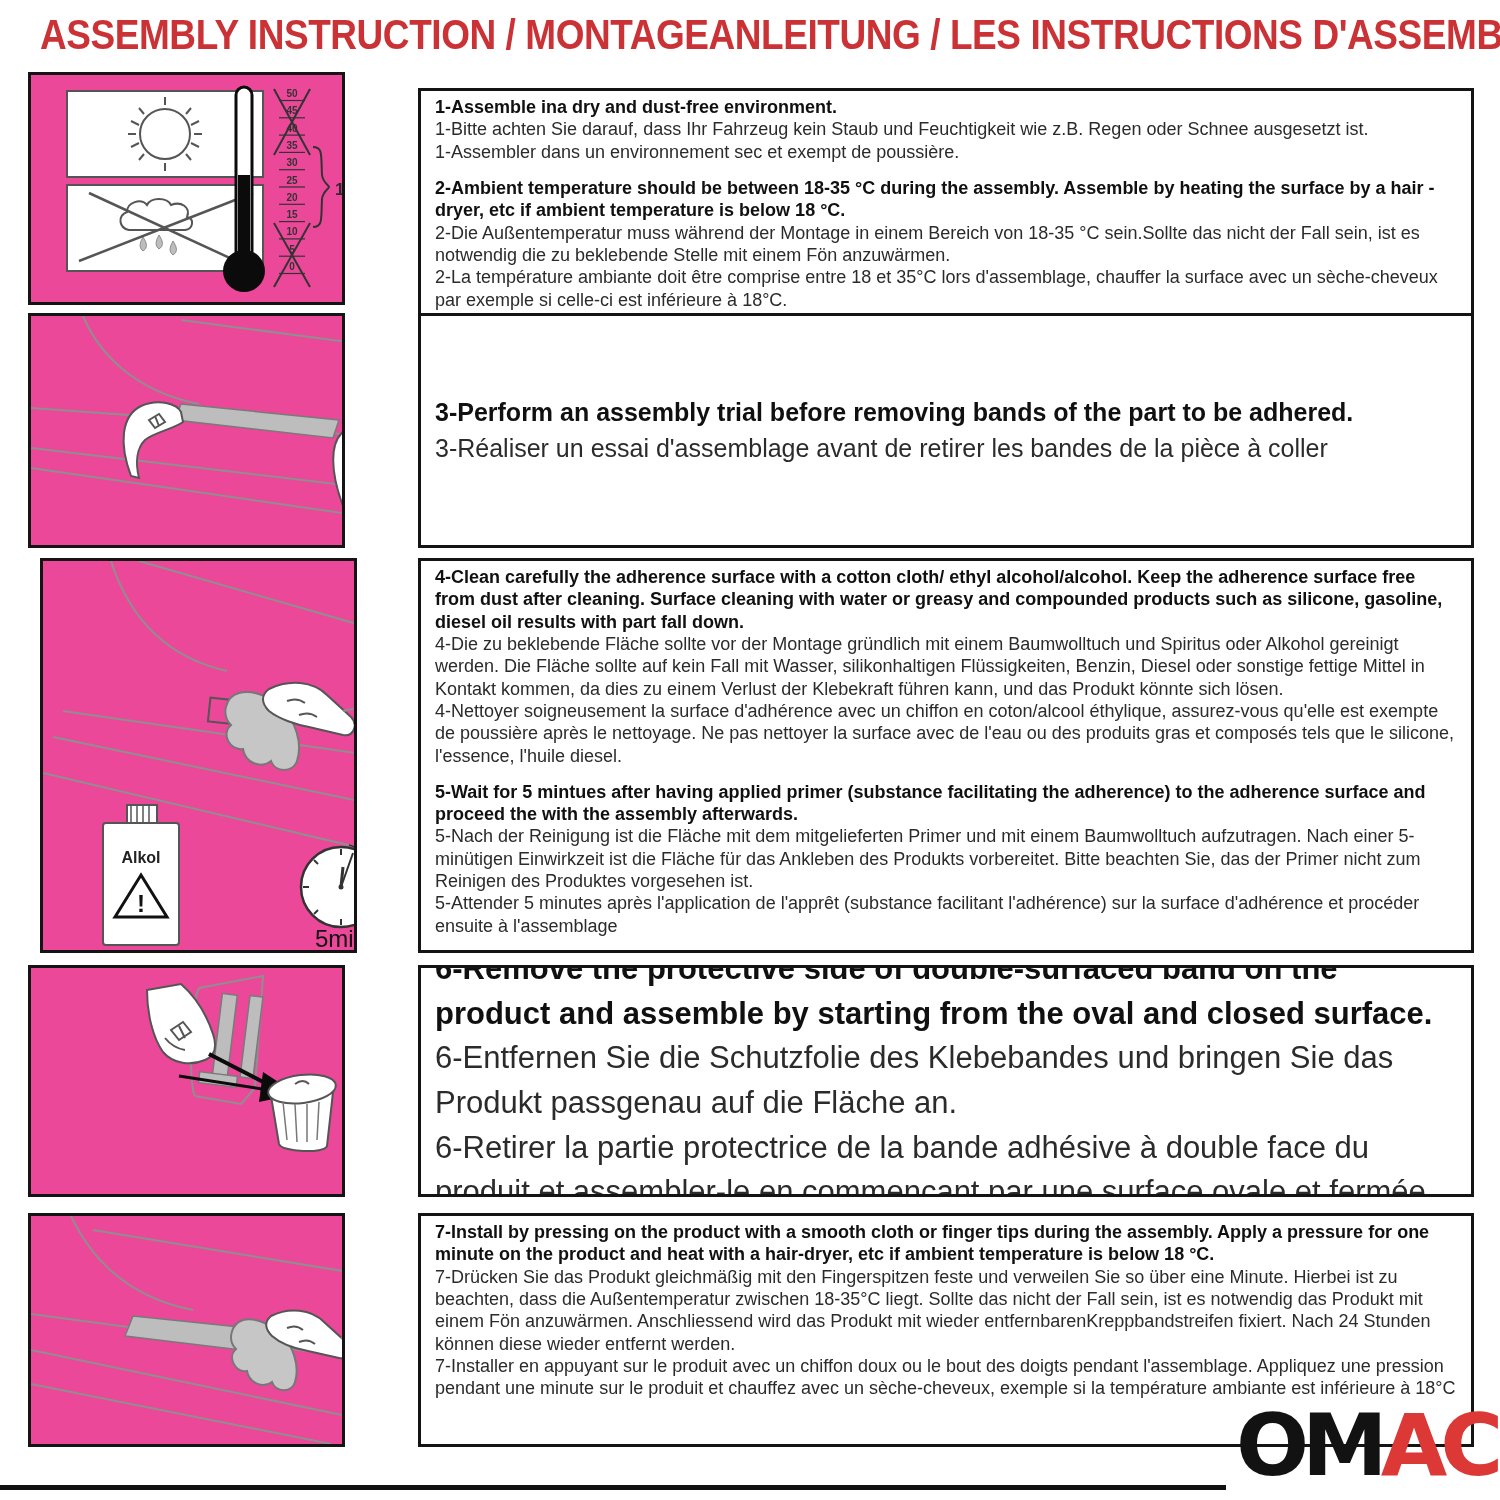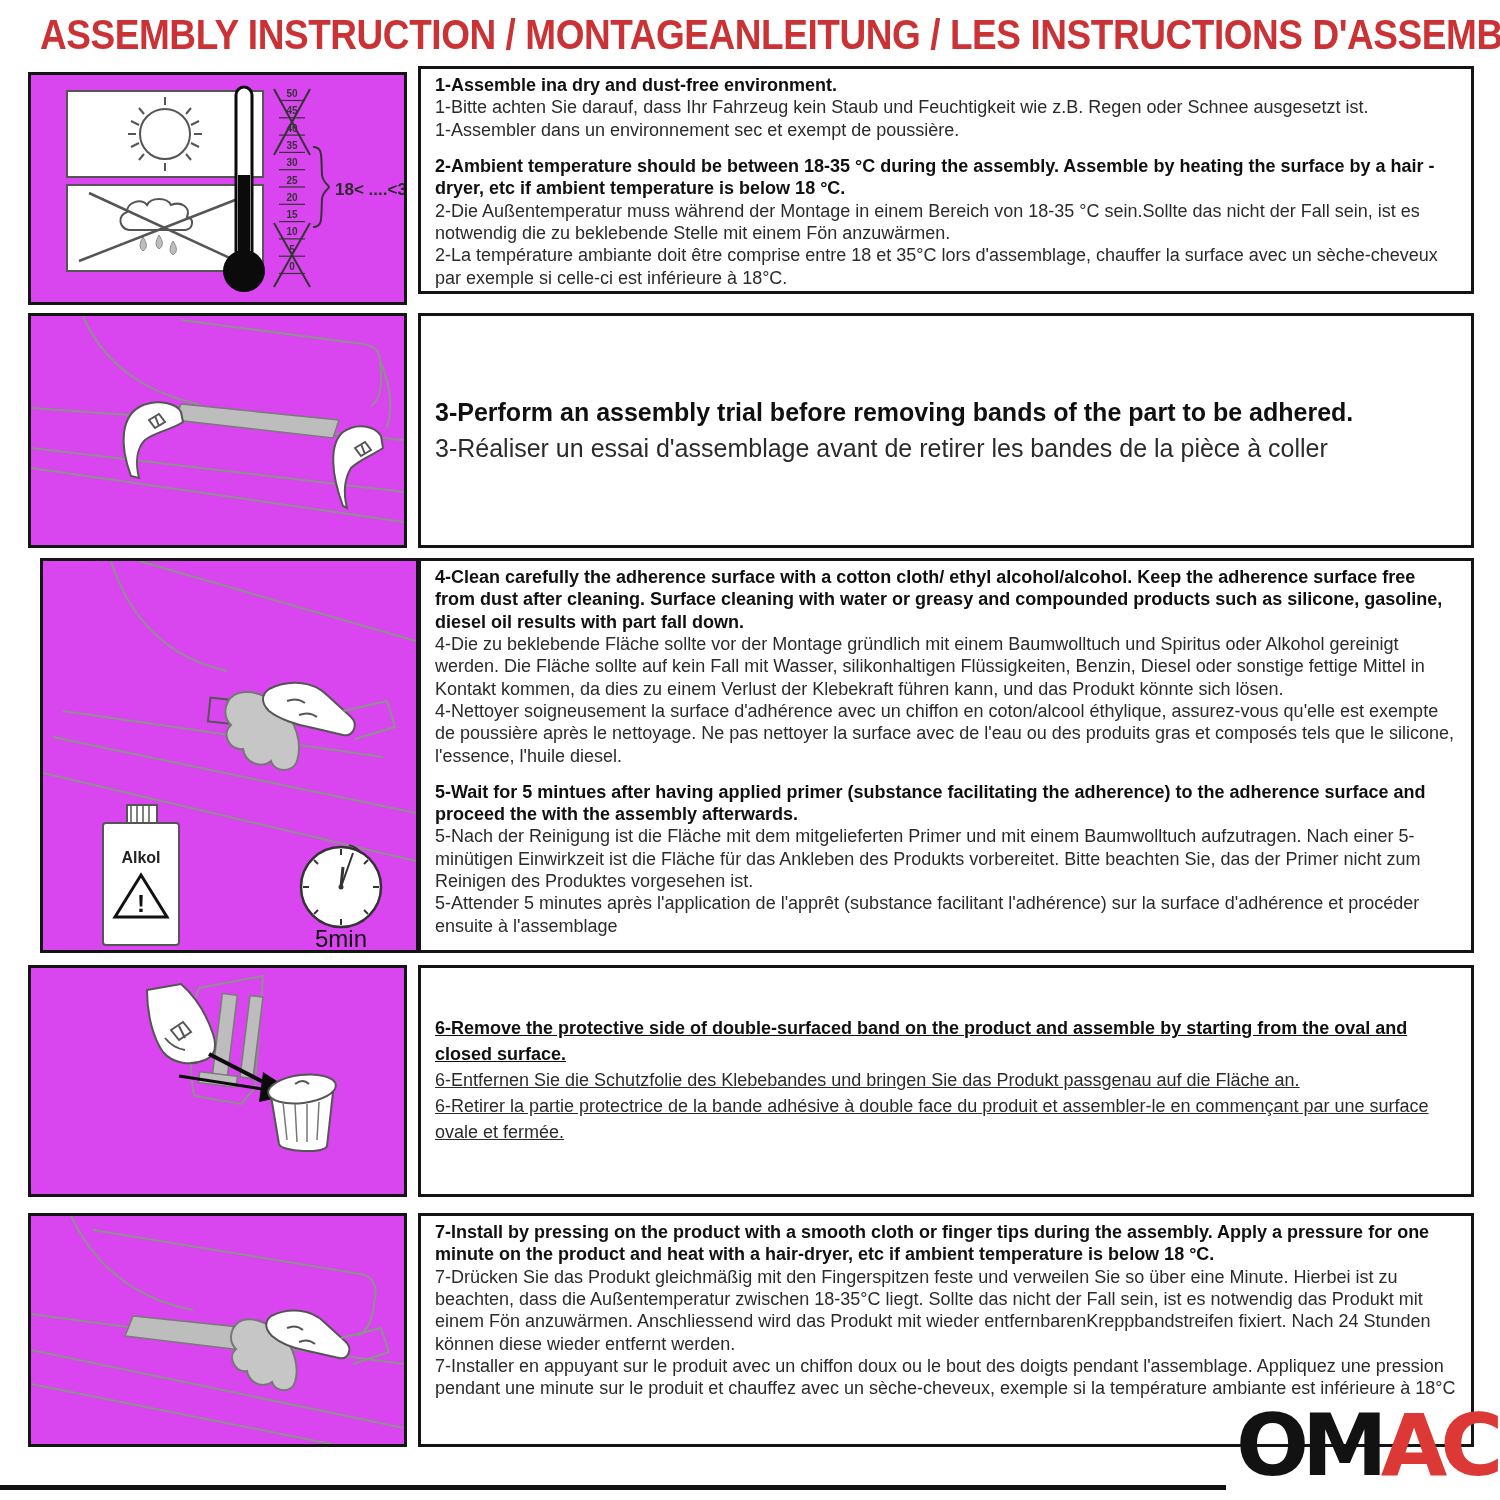--- a/index.html
+++ b/index.html
@@ -2,29 +2,29 @@
 <html><head>
 <meta charset="utf-8">
 <style>
   html,body{margin:0;padding:0;background:#fff;}
   body{width:1500px;height:1500px;position:relative;font-family:"Liberation Sans","DejaVu Sans",sans-serif;color:#2b2b2b;}
   .page{position:absolute;inset:0;overflow:hidden;}
 
   .hdr{position:absolute;left:40px;top:10px;width:1460px;font-size:43px;font-weight:bold;color:#cb3236;letter-spacing:-.5px;transform:scaleX(.86);transform-origin:left top;white-space:nowrap;}
 
   .row{position:absolute;left:0;width:1500px;}
-  .imgbox{position:absolute;left:28px;width:379px;border:3px solid #141414;background:#d946ef;box-sizing:border-box;overflow:hidden;}
+  .imgbox{position:absolute;left:28px;width:317px;border:3px solid #141414;background:#ec4899;box-sizing:border-box;overflow:hidden;}
   .txtbox{position:absolute;left:418px;width:1056px;border:3px solid #141414;background:#fff;box-sizing:border-box;padding:5px 14px;overflow:hidden;display:flex;flex-direction:column;}
   .txtbox.center{justify-content:center;}
 
   .para{margin:0;font-size:18px;line-height:1.24;color:#2b2b2b;}
   .para.b{font-weight:bold;color:#101010;}
   .para.gap{margin-top:14px;}
   .large .para{font-size:25px;line-height:1.42;}
-  .medium .para{font-size:18px;line-height:1.44;text-decoration:underline;}
+  .medium .para{font-size:31px;line-height:1.44;}
 
   svg{display:block;}
   .ln{stroke:#8f8f8f;stroke-width:2;fill:none;}
   .obj{stroke:#555;stroke-width:2;fill:none;}
   .objf{stroke:#555;stroke-width:2;fill:#fff;}
   .grayf{fill:#bdbdbd;stroke:#7a7a7a;stroke-width:1.5;}
   .blk{fill:#0b0b0b;}
   .tick-num{font-size:10px;fill:#333;font-weight:bold;}
 
   .divider{position:absolute;left:0;top:1485px;width:1226px;height:5px;background:#111;}
@@ -101,21 +101,21 @@
           </g>
           <g stroke="#333" stroke-width="2" fill="none">
             <line x1="243" y1="148" x2="279" y2="212"></line>
               <line x1="279" y1="148" x2="243" y2="212"></line>
           </g>
           <path d="M282,72 c10,0 8,8 9,28 c1,8 7,10 7,12 c0,2 -6,4 -7,12 c-1,20 1,28 -9,28" fill="none" stroke="#333" stroke-width="2"></path>
           <text x="304" y="120" font-size="17" font-weight="bold" fill="#2b2b2b">18&lt; ....&lt;35 C</text>
         </g>
       </svg>
     </div>
-    <div class="txtbox" style="top:66px;height:228px;">
+    <div class="txtbox" style="top:88px;height:228px;">
         <div>
           <p class="para b">1-Assemble ina dry and dust-free environment.</p>
           <p class="para r">1-Bitte achten Sie darauf, dass Ihr Fahrzeug kein Staub und Feuchtigkeit wie z.B. Regen oder Schnee ausgesetzt ist.</p>
           <p class="para r">1-Assembler dans un environnement sec et exempt de poussière.</p>
           <p class="para b gap">2-Ambient temperature should be between 18-35 °C  during the assembly. Assemble by heating the surface by a hair -dryer, etc if ambient temperature is below 18 °C.</p>
           <p class="para r">2-Die Außentemperatur muss während der Montage in einem Bereich von 18-35 °C  sein.Sollte das nicht der Fall sein, ist es notwendig die zu beklebende Stelle mit einem Fön anzuwärmen.</p>
           <p class="para r">2-La température ambiante doit être comprise entre 18 et 35°C lors d'assemblage, chauffer la surface avec un sèche-cheveux par exemple si celle-ci est inférieure à 18°C.</p>
         </div>
       </div>
   </div>

